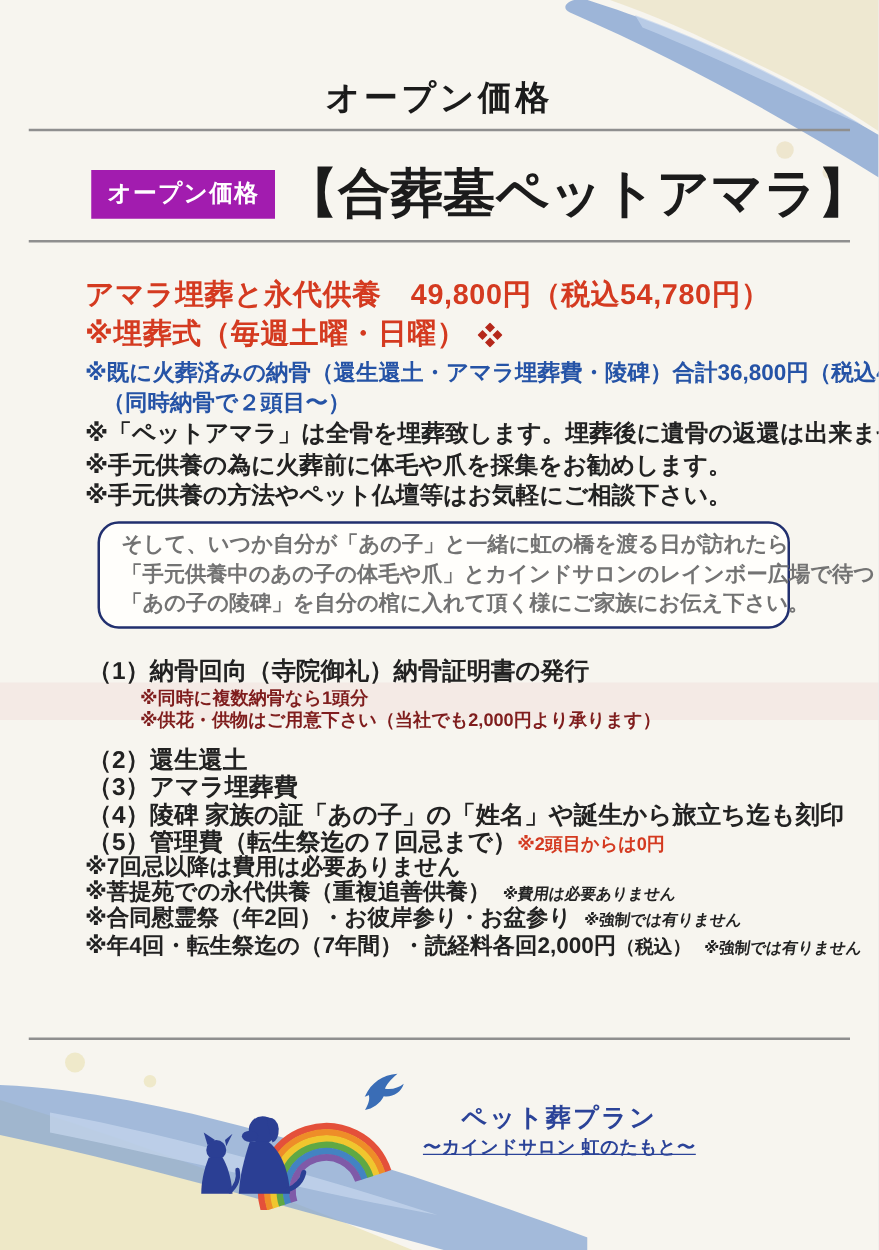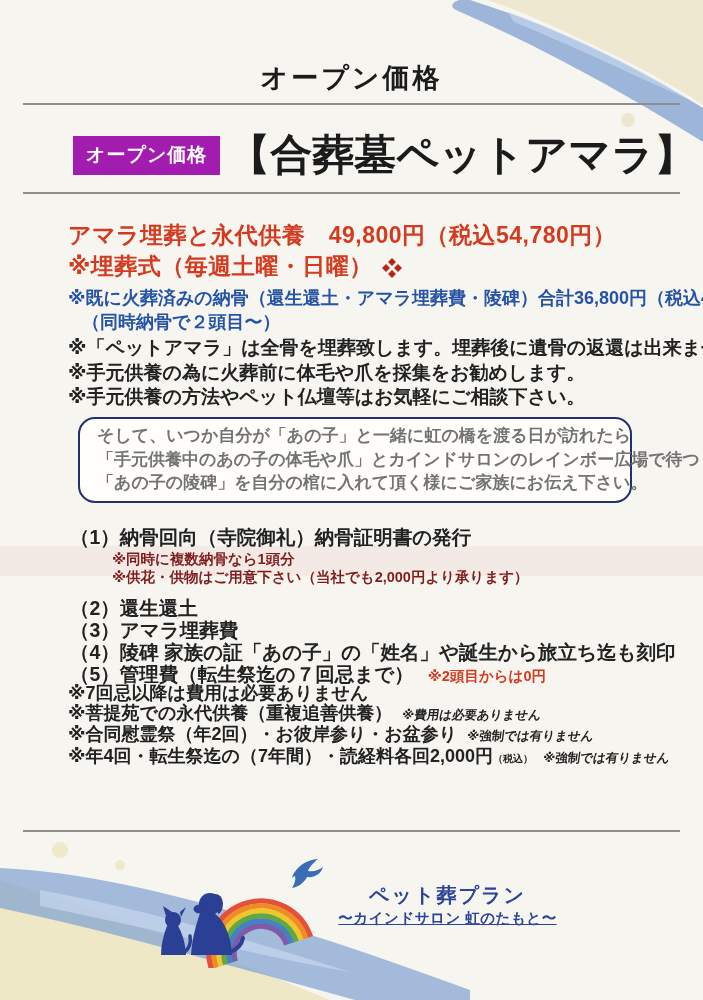--- a/index.html
+++ b/index.html
@@ -38,26 +38,26 @@
   .message-box {
     position:absolute; left:78px; top:417px; width:516px;
     border:2.5px solid #22306f; border-radius:17px; background:#fffefb;
     padding:5px 17px 6px; color:#737373; font-size:17px; font-weight:800; line-height:23.5px;
     white-space:nowrap;
   }
 
   .plan-list { position:absolute; left:70px; top:526px; font-size:19.5px; font-weight:800; white-space:nowrap; color:#222; }
   .plan-item { line-height:22px; }
   .subnotes { margin:2px 0 11px 42px; color:#7f1d1d; font-size:14.5px; font-weight:800; line-height:18px; }
-  .red-note { color:#d43a20; font-size:14.5px; font-weight:800; margin-left:14px; }
+  .red-note { color:#d43a20; font-size:14.5px; font-weight:800; }
 
   .footer-notes { position:absolute; left:68px; top:684px; font-size:18px; font-weight:800; white-space:nowrap; color:#222; }
   .fnote { line-height:19.5px; }
   .small-note { font-size:12.5px; margin-left:10px; display:inline-block; transform:skewX(-8deg); }
-  .tax-small { font-size:10px; }
+  .tax-small { font-size:15px; }
 
   .pink-band { position:absolute; left:0; top:546px; width:100%; height:30px; background:rgba(228,167,170,0.14); pointer-events:none; }
 
   .wc-tr { position:absolute; top:0; right:0; width:285px; height:165px; pointer-events:none; }
   .wc-bl { position:absolute; bottom:0; left:0; width:470px; height:190px; pointer-events:none; }
 
   .logo-row { position:absolute; top:856px; left:0; width:100%; display:flex; justify-content:center; align-items:flex-start; }
   .logo-art { width:190px; height:112px; flex:0 0 auto; }
   .logo-text { margin:27px 0 0 2px; color:#2b4398; font-weight:900; text-align:center; white-space:nowrap; }
   .lt1 { font-size:20px; letter-spacing:2px; line-height:25px; }

